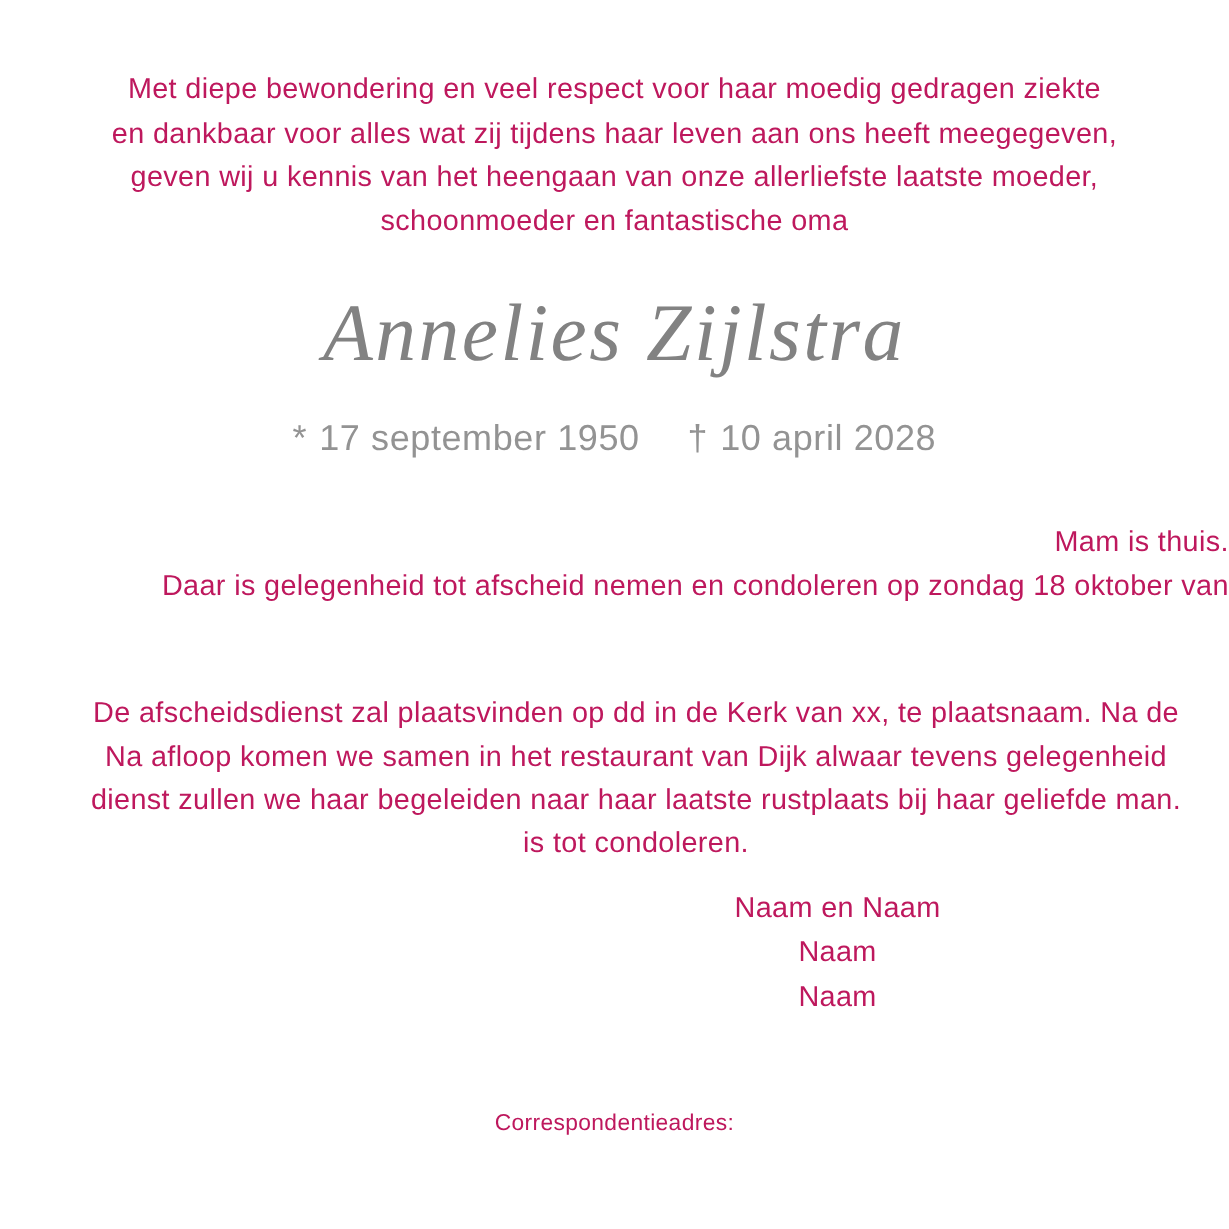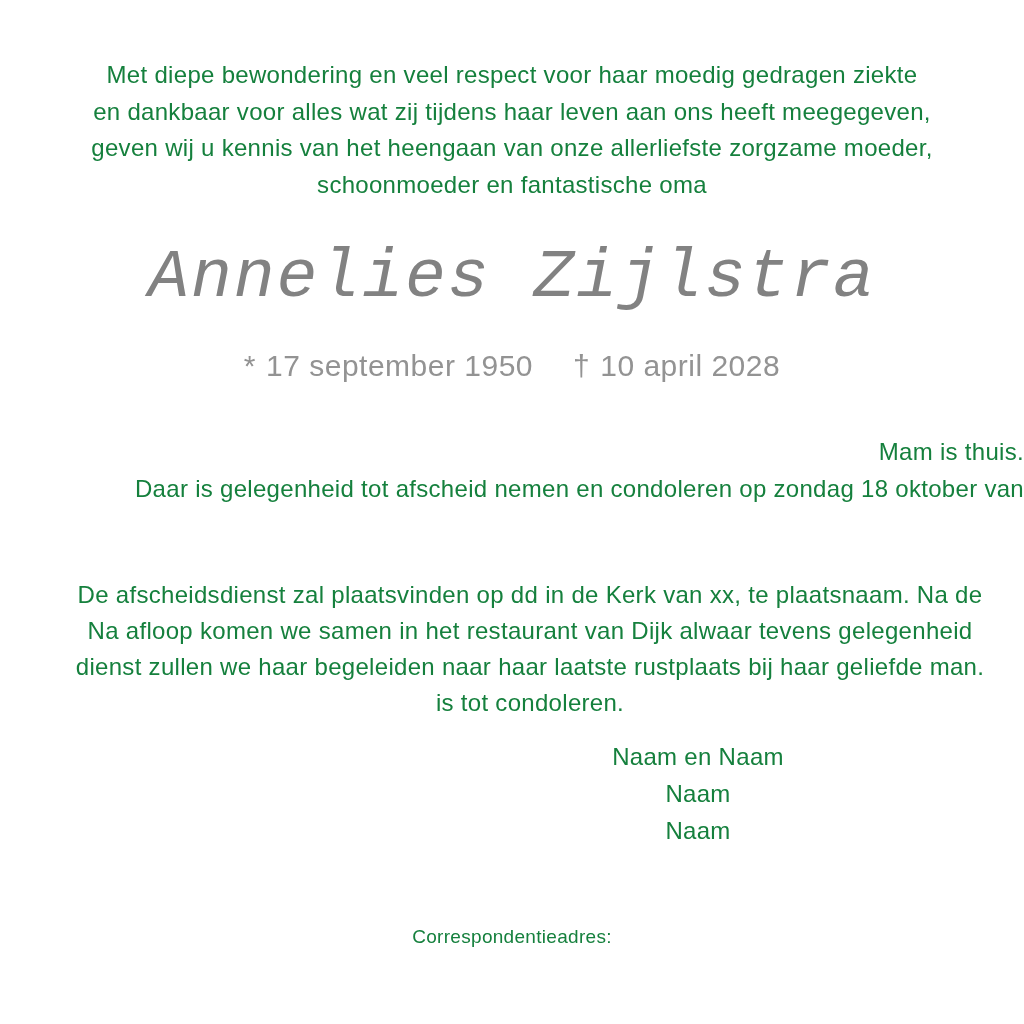--- a/index.html
+++ b/index.html
@@ -21,30 +21,30 @@
   .block {
     position: absolute;
     left: 0;
     right: 0;
   }
   .body-text {
     font-size: 24px;
     line-height: 36.5px;
     font-weight: 300;
     letter-spacing: 0.3px;
-    color: #15803d;
+    color: #be185d;
   }
   .intro        { top: 57px;  }
   .deceased-name {
     top: 212px;
     height: 130px;
     display: flex;
     align-items: center;
     justify-content: center;
-    font-family: Liberation Mono, monospace;
+    font-family: Liberation Serif, serif;
     font-style: italic;
     font-weight: 300;
     font-size: 68px;
     letter-spacing: 2px;
     color: #828282;
   }
   .dates {
     top: 344px;
     display: flex;
     justify-content: center;
@@ -73,21 +73,21 @@
   .line { white-space: nowrap; }
 </style>
 </head>
 <body>
 
 <div class="page">
 
   <div class="block intro body-text">
     <div class="line">Met diepe bewondering en veel respect voor haar moedig gedragen ziekte</div>
     <div class="line">en dankbaar voor alles wat zij tijdens haar leven aan ons heeft meegegeven,</div>
-    <div class="line">geven wij u kennis van het heengaan van onze allerliefste zorgzame moeder,</div>
+    <div class="line">geven wij u kennis van het heengaan van onze allerliefste laatste moeder,</div>
     <div class="line">schoonmoeder en fantastische oma</div>
   </div>
 
   <div class="block deceased-name">
     <span>Annelies Zijlstra</span>
   </div>
 
   <div class="block dates">
     <span class="line">
       <span class="sym">*</span><span>17 september 1950</span>

